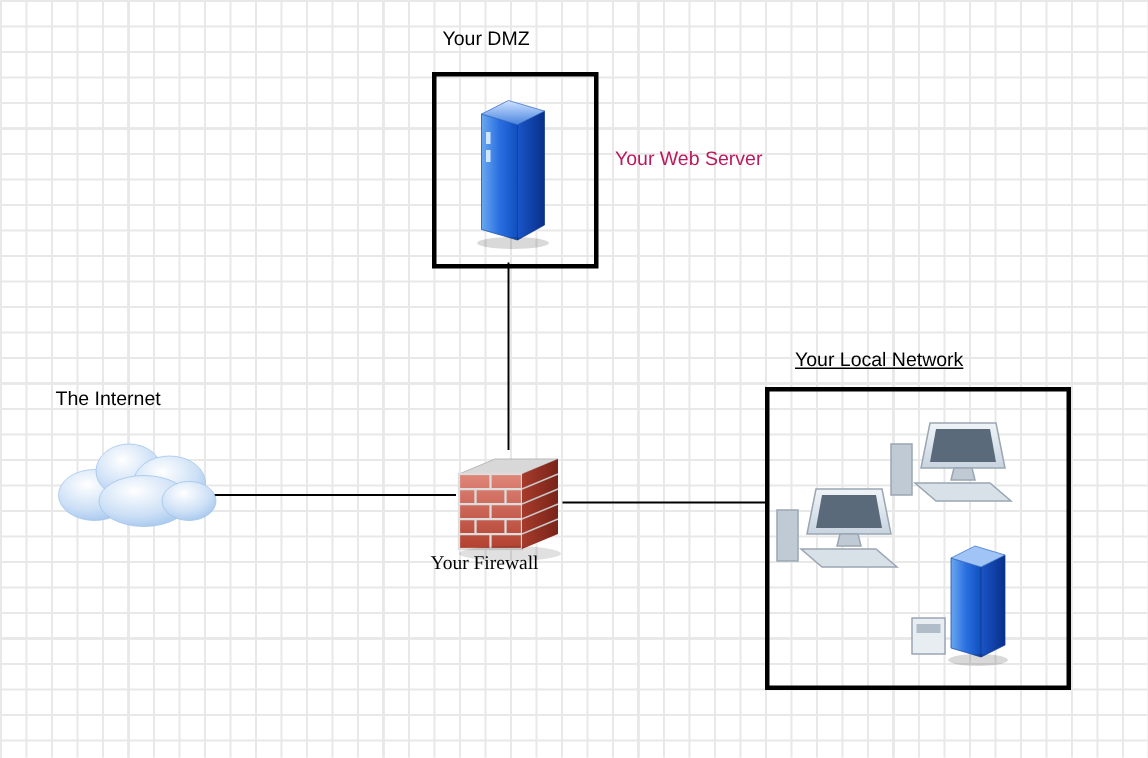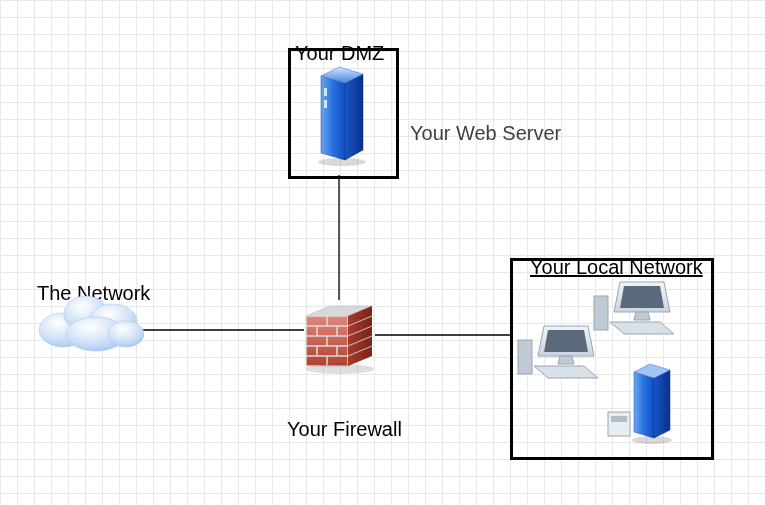--- a/index.html
+++ b/index.html
@@ -13,26 +13,25 @@
       linear-gradient(#e8e8e8 1px, transparent 1px),
       linear-gradient(90deg, #e8e8e8 1px, transparent 1px),
       linear-gradient(#d8d8d8 1px, transparent 1px),
       linear-gradient(90deg, #d8d8d8 1px, transparent 1px);
     background-size: 17px 17px, 17px 17px, 85px 85px, 85px 85px;
     position: relative;
     overflow: hidden;
   }
   .label {
     position: absolute;
-    font-size: 20px;
+    font-size: 13px;
     color: #000;
     white-space: nowrap;
-    margin-top: 24px;
   }
-  .red { color: #404040; }
+  .red { color: #be185d; }
   .box {
     position: absolute;
     border: 3px solid #000;
     background: transparent;
   }
   svg.overlay {
     position: absolute;
     top: 0; left: 0;
   }
 </style>
@@ -43,22 +42,22 @@
 
   <line x1="117" y1="330" x2="304" y2="330" stroke="#000" stroke-width="1.3"></line>
 
   <line x1="339" y1="175" x2="339" y2="300" stroke="#000" stroke-width="1.3"></line>
 
   <line x1="375" y1="335" x2="510" y2="335" stroke="#000" stroke-width="1.3"></line>
 </svg>
 
 <div class="label" style="left:295px; top:18px;">Your DMZ</div>
 <div class="label red" style="left:410px; top:98px;">Your Web Server</div>
-<div class="label" style="left:37px; top:258px;">The Network</div>
-<div class="label" style="left:287px; top:394px;">Your Firewall</div>
+<div class="label" style="left:37px; top:258px;">The Internet</div>
+<div class="label" style="left:287px; top:367px;font-family:Liberation Serif, serif;">Your Firewall</div>
 <div class="label" style="left:530px; top:232px;text-decoration:underline;">Your Local Network</div>
 
 <div class="box" style="left:288px; top:48px; width:105px; height:125px;"></div>
 
 <svg class="overlay" style="left:313px; top:58px;" width="60" height="110">
   <defs>
     <linearGradient id="srvface" x1="0" y1="0" x2="1" y2="0">
       <stop offset="0" stop-color="#6aa8f0"></stop>
       <stop offset="0.5" stop-color="#2a6fe0"></stop>
       <stop offset="1" stop-color="#0f4fc0"></stop>

